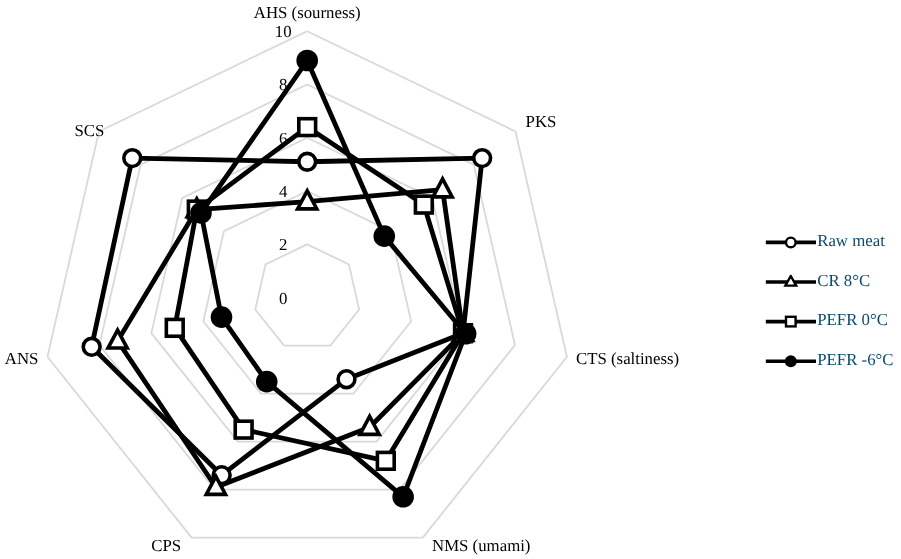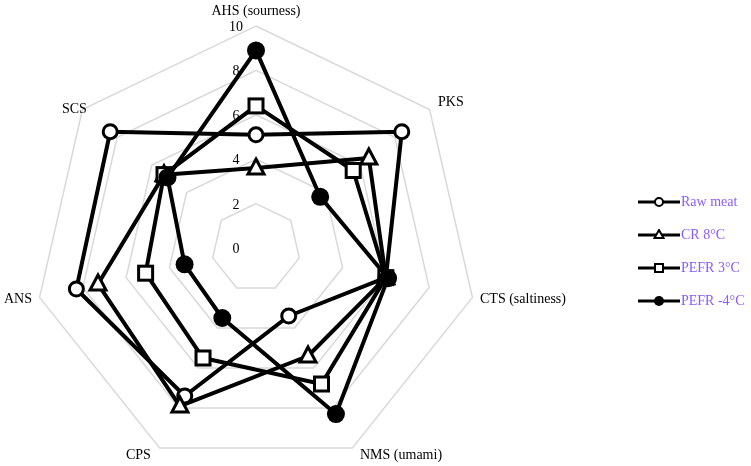--- a/index.html
+++ b/index.html
@@ -1,19 +1,19 @@
 <!DOCTYPE html>
 <html><head>
 <meta charset="utf-8">
 <style>
   html,body{margin:0;padding:0;background:#fff;}
   body{width:751px;height:466px;overflow:hidden;position:relative;font-family:"Liberation Serif",serif;}
   #chart{position:absolute;left:0;top:0;}
   .legend{position:absolute;left:638px;top:192px;}
-  .leg-item{position:absolute;left:0;height:20px;display:flex;align-items:center;white-space:nowrap;font-size:14px;color:#8b5cf6;}
+  .leg-item{position:absolute;left:0;height:20px;display:flex;align-items:center;white-space:nowrap;font-size:14px;color:#0c4a6e;}
   .leg-item svg{margin-right:1px;}
 </style>
 </head>
 <body>
 
 <svg id="chart" width="751" height="466" viewBox="0 0 751 466">
   <g id="grid">
       <polygon points="256,203.6 290.7133178215805,220.31705279747223 299.286799300873,257.87992946766036 275.2644380168196,288.0030177348674 236.7355619831804,288.0030177348674 212.71320069912701,257.87992946766036 221.28668217841948,220.31705279747223" fill="none" stroke="#d9d9d9" stroke-width="1.5"></polygon>
       <polygon points="256,159.2 325.42663564316103,192.63410559494446 342.57359860174597,267.7598589353207 294.52887603363916,328.0060354697348 217.4711239663608,328.0060354697348 169.42640139825406,267.7598589353207 186.57336435683894,192.6341055949445" fill="none" stroke="#d9d9d9" stroke-width="1.5"></polygon>
       <polygon points="256,114.80000000000001 360.13995346474155,164.95115839241672 385.8603979026189,277.6397884029811 313.7933140504588,368.0090532046022 198.20668594954122,368.0090532046022 126.1396020973811,277.6397884029811 151.86004653525842,164.95115839241672" fill="none" stroke="#d9d9d9" stroke-width="1.5"></polygon>
@@ -94,22 +94,22 @@
         <line x1="0" y1="6" x2="42" y2="6" stroke="#000" stroke-width="3"></line>
         <polygon points="21,1 25.5,9 16.5,9" fill="#fff" stroke="#000" stroke-width="2"></polygon>
       </svg>
     <span>CR 8°C</span>
   </div>
   <div class="leg-item" style="top:66px">
     <svg width="42" height="12">
         <line x1="0" y1="6" x2="42" y2="6" stroke="#000" stroke-width="3"></line>
         <rect x="17" y="2" width="8" height="8" fill="#fff" stroke="#000" stroke-width="2"></rect>
       </svg>
-    <span>PEFR 3°C</span>
+    <span>PEFR 0°C</span>
   </div>
   <div class="leg-item" style="top:99px">
     <svg width="42" height="12">
         <line x1="0" y1="6" x2="42" y2="6" stroke="#000" stroke-width="3"></line>
         <circle cx="21" cy="6" r="5" fill="#000"></circle>
       </svg>
-    <span>PEFR -4°C</span>
+    <span>PEFR -6°C</span>
   </div>
 </div>
 
 </body></html>

